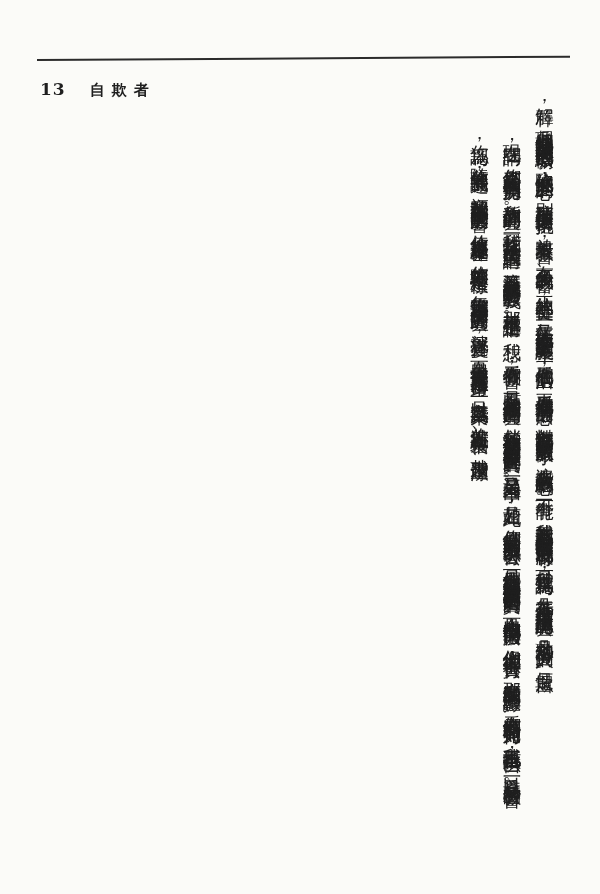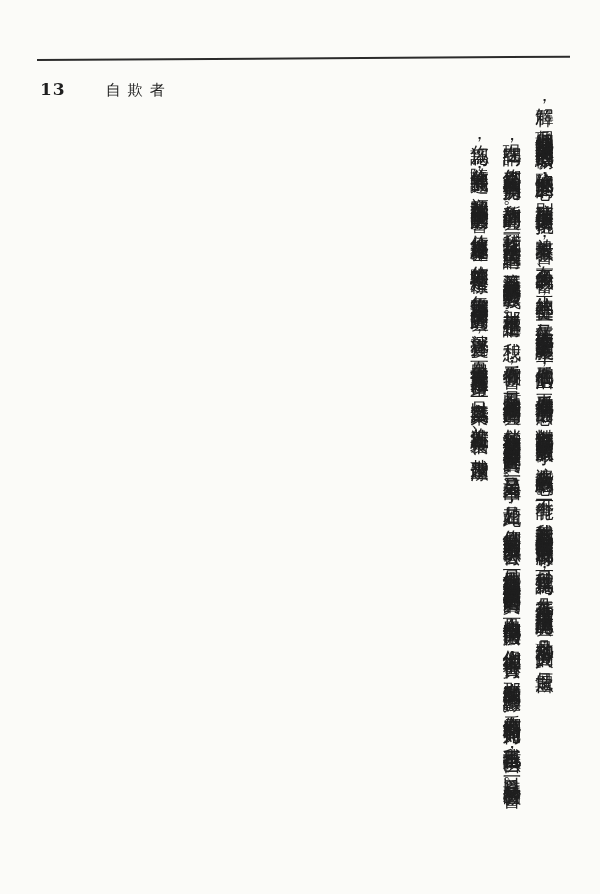--- a/index.html
+++ b/index.html
@@ -24,32 +24,32 @@
     background: var(--paper);
     color: var(--ink);
     overflow: hidden;
   }
   .running-header {
     position: absolute;
     top: 37px;
     left: 40px;
     display: flex;
     align-items: baseline;
-    gap: 40px;
+    gap: 24px;
     white-space: nowrap;
     text-align: right;
   }
   .page-number {
     font-size: 17px;
     font-weight: 600;
     letter-spacing: 1px;
   }
   .chapter-title {
     font-size: 15px;
-    font-weight: 400;
+    font-weight: 700;
     letter-spacing: 7px;
     margin-top: 44px;
   }
   .header-rule {
     position: absolute;
     left: 37px;
     right: 30px;
     top: 59px;
     height: 2px;
     background: var(--rule);

